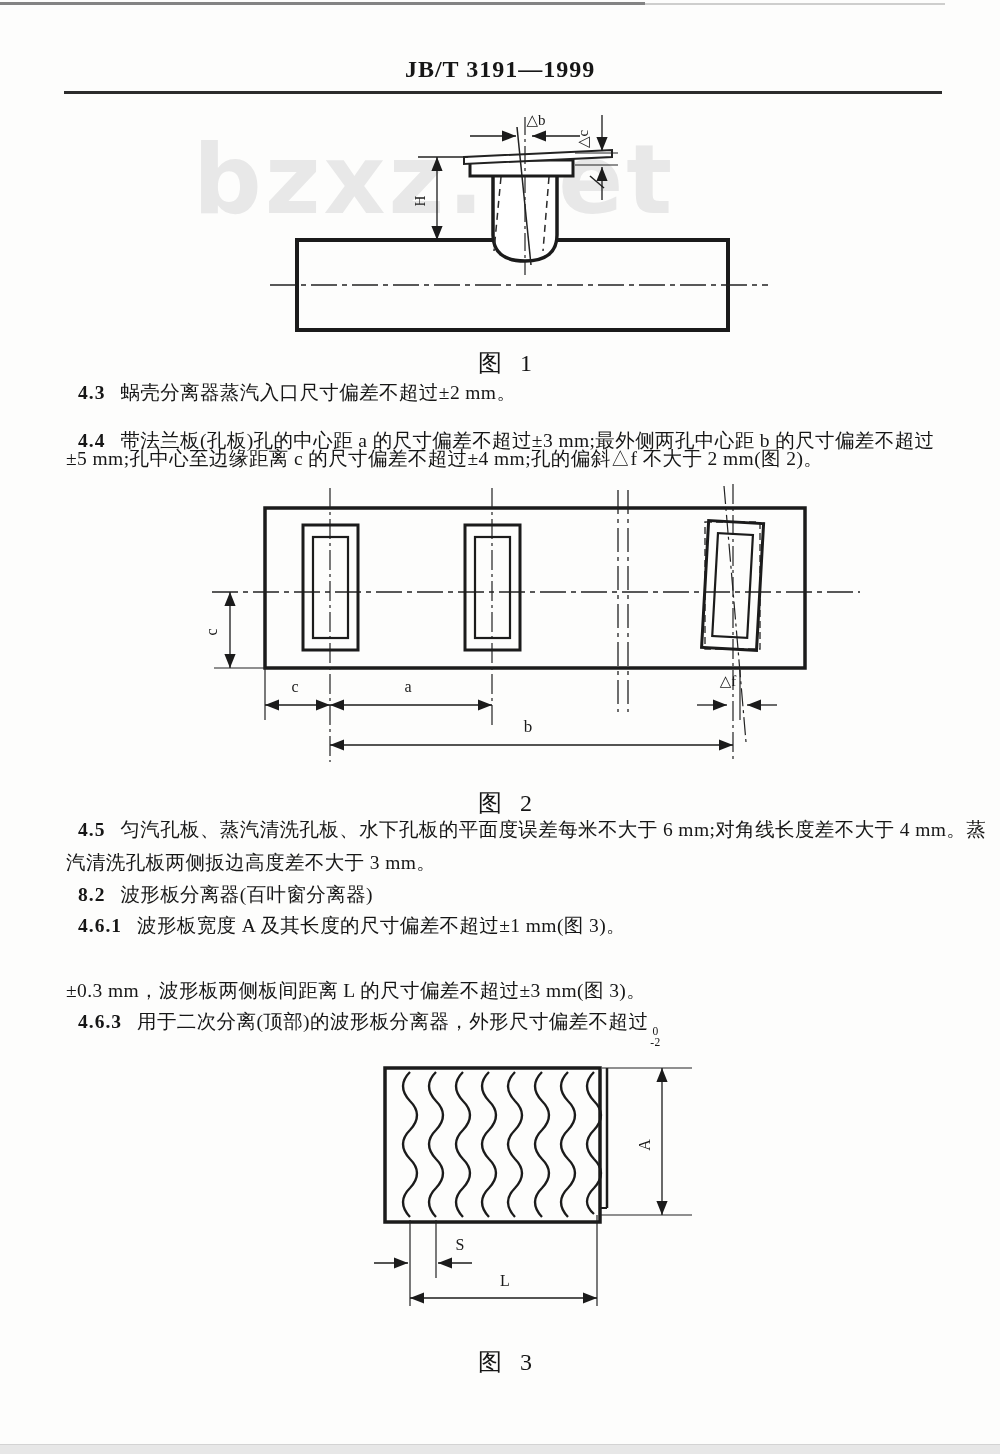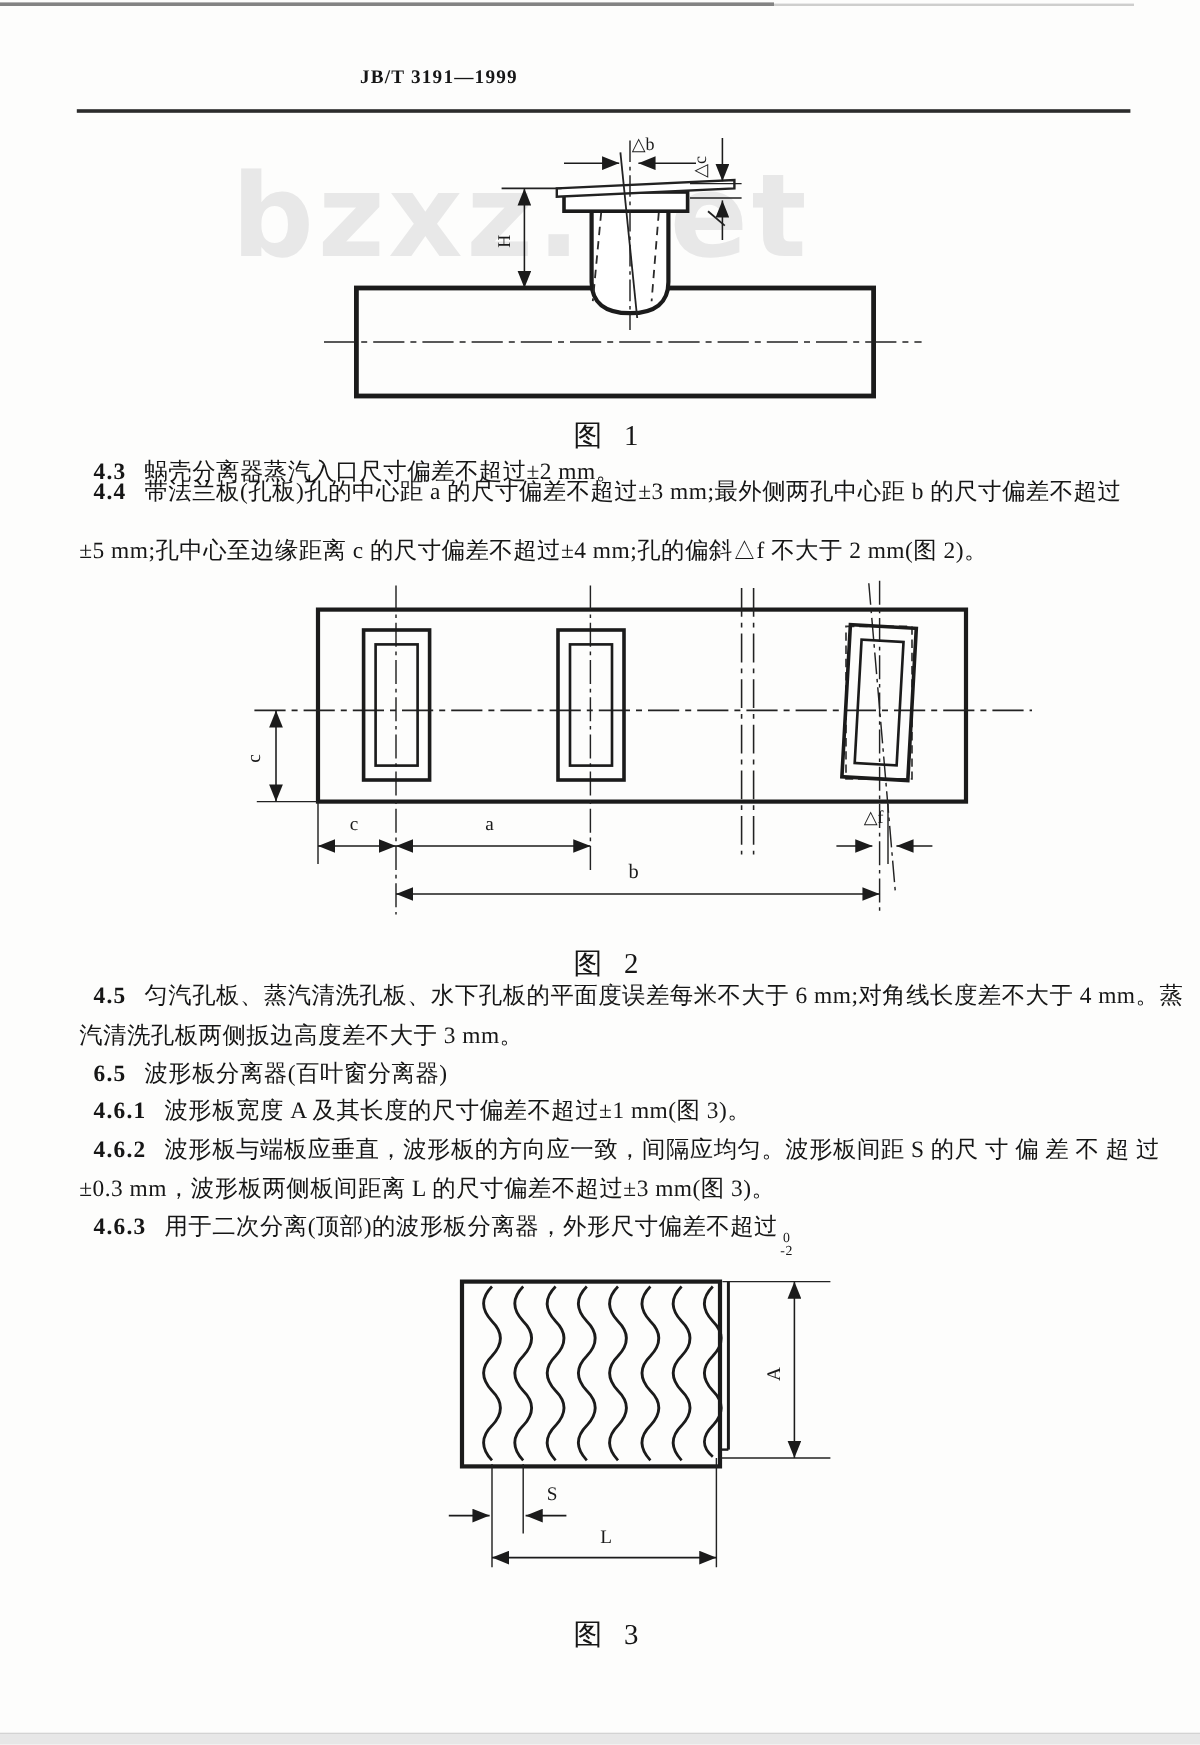--- a/index.html
+++ b/index.html
@@ -6,22 +6,22 @@
   #page{
     position:relative;width:1000px;height:1454px;background:#fdfdfc;
     font-family:"Liberation Serif", serif;color:#161616;overflow:hidden;
   }
   .abs{position:absolute;}
   
   #top-streak{left:0;top:2px;width:645px;height:3px;background:#6d6d6d;opacity:.85;}
   #top-streak2{left:645px;top:3px;width:300px;height:2px;background:#b9b9b9;opacity:.7;}
   #bottom-bar{left:0;top:1444px;width:1000px;height:10px;background:#e7e7e7;border-top:1px solid #d3d3d3;}
   
-  #header-title{left:300px;top:56px;width:400px;
-    font-weight:bold;font-size:16px;letter-spacing:1px;z-index:3;}
+  #header-title{left:300px;top:56px;width:400px;text-align:center;
+    font-weight:bold;font-size:24px;letter-spacing:1px;z-index:3;}
   #header-rule{left:64px;top:91px;width:878px;height:3px;background:#2c2c2c;z-index:3;}
   
   #watermark{left:193px;top:124px;z-index:1;
     font-family:"DejaVu Sans", sans-serif;font-weight:bold;font-size:96px;
     letter-spacing:3px;color:#e8e8e8;user-select:none;}
   
   svg.fig{position:absolute;z-index:2;overflow:visible;}
   .figcap{width:160px;text-align:center;font-size:24px;letter-spacing:6px;z-index:3;}
   
   .clause{left:66px;width:882px;font-size:19.5px;letter-spacing:.4px;
@@ -77,21 +77,21 @@
 
     <line x1="158" y1="52" x2="208" y2="52" stroke="#222" stroke-width="1.3"></line>
     <line x1="177" y1="52" x2="177" y2="135" stroke="#1b1b1b" stroke-width="1.3" marker-start="url(#arr)" marker-end="url(#arr)"></line>
     <text x="165" y="96" font-size="15" text-anchor="middle" transform="rotate(-90 165 96)">H</text>
   </svg>
   <div class="abs figcap" style="left:428px;top:347px">图 1</div>
 
   <div class="abs clause" style="top:379px">
     <b>4.3</b><span>蜗壳分离器蒸汽入口尺寸偏差不超过±2 mm。</span>
   </div>
-  <div class="abs clause" style="top:396px">
+  <div class="abs clause" style="top:427px">
     <b>4.4</b><span>带法兰板(孔板)孔的中心距 a 的尺寸偏差不超过±3 mm;最外侧两孔中心距 b 的尺寸偏差不超过</span>
   </div>
   <div class="abs clause" style="top:445px">
     <span>±5 mm;孔中心至边缘距离 c 的尺寸偏差不超过±4 mm;孔的偏斜△f 不大于 2 mm(图 2)。</span>
   </div>
 
   <svg class="fig" style="left:200px;top:480px" width="680" height="335" viewBox="0 0 680 335">
 
     <rect x="65" y="28" width="540" height="160" fill="none" stroke="#1b1b1b" stroke-width="3.5"></rect>
     <line x1="12" y1="112" x2="660" y2="112" stroke="#222" stroke-width="1.4" stroke-dasharray="26 5 5 5"></line>
@@ -136,27 +136,24 @@
   </svg>
   <div class="abs figcap" style="left:428px;top:787px">图 2</div>
 
   <div class="abs clause" style="top:816px">
     <b>4.5</b><span>匀汽孔板、蒸汽清洗孔板、水下孔板的平面度误差每米不大于 6 mm;对角线长度差不大于 4 mm。蒸</span>
   </div>
   <div class="abs clause" style="top:849px">
     <span>汽清洗孔板两侧扳边高度差不大于 3 mm。</span>
   </div>
   <div class="abs clause" style="top:881px">
-    <b>6.5</b><span>波形板分离器(百叶窗分离器)</span>
+    <b>8.2</b><span>波形板分离器(百叶窗分离器)</span>
   </div>
   <div class="abs clause" style="top:912px">
     <b>4.6.1</b><span>波形板宽度 A 及其长度的尺寸偏差不超过±1 mm(图 3)。</span>
-  </div>
-  <div class="abs clause" style="top:944px">
-    <b>4.6.2</b><span>波形板与端板应垂直，波形板的方向应一致，间隔应均匀。波形板间距 S 的尺 寸 偏 差 不 超 过</span>
   </div>
   <div class="abs clause" style="top:977px">
     <span>±0.3 mm，波形板两侧板间距离 L 的尺寸偏差不超过±3 mm(图 3)。</span>
   </div>
   <div class="abs clause" style="top:1008px">
     <b>4.6.3</b><span>用于二次分离(顶部)的波形板分离器，外形尺寸偏差不超过</span><span class="tol">
         <span>0</span>
         <span>-2</span>
       </span>
   </div>

